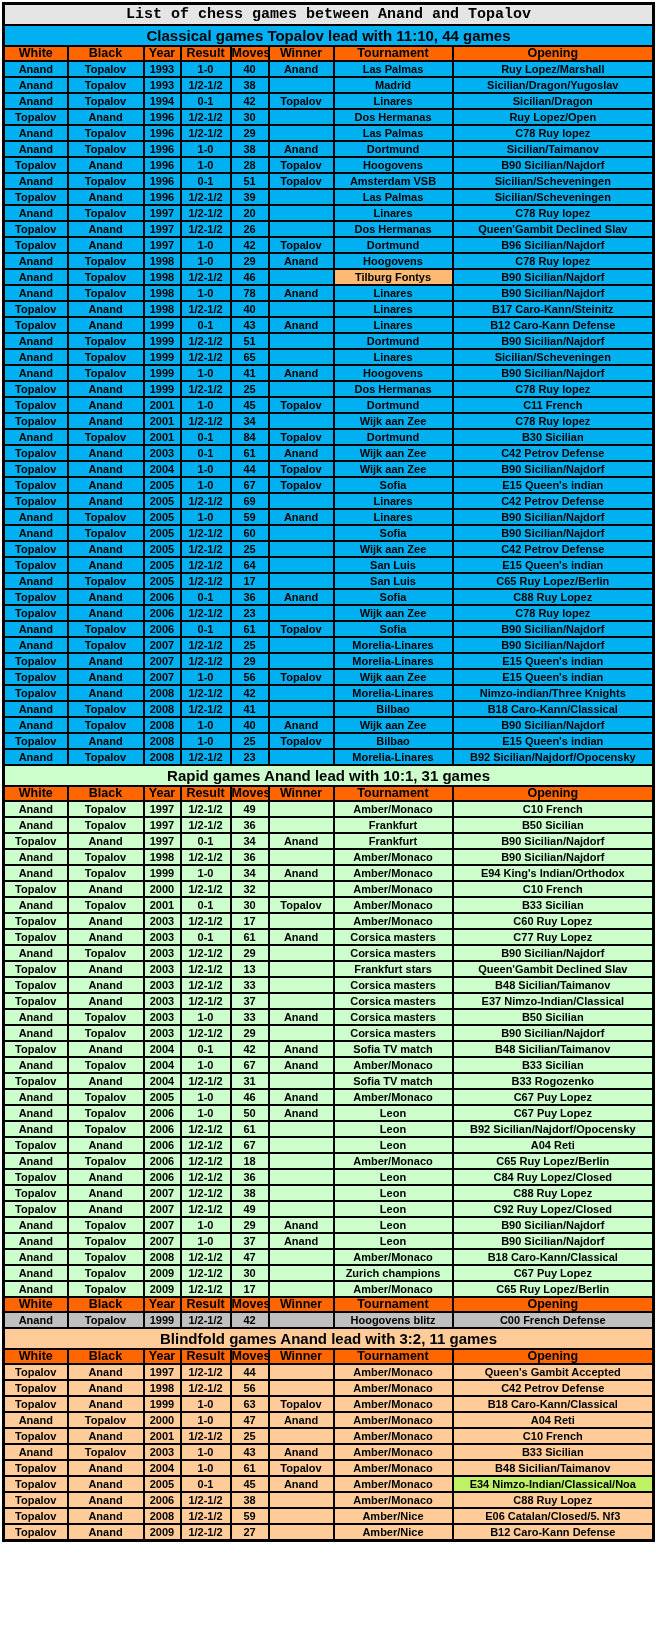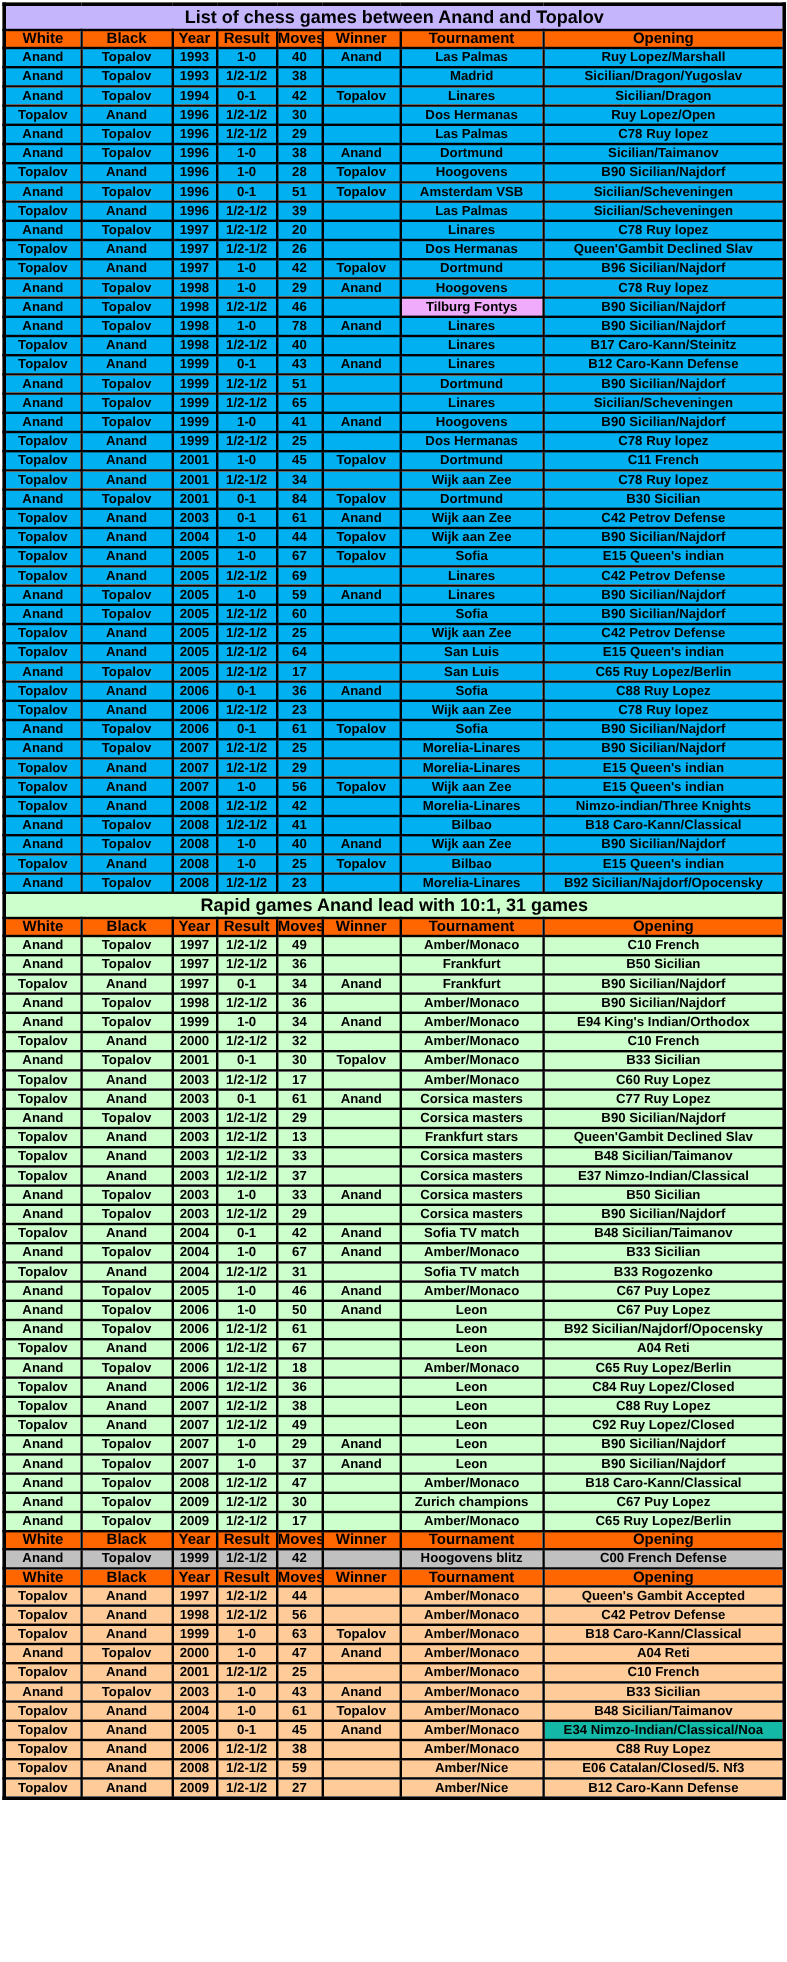--- a/index.html
+++ b/index.html
@@ -54,22 +54,25 @@
       <col style="width:76px">
       <col style="width:37px">
       <col style="width:50px">
       <col style="width:38px">
       <col style="width:65px">
       <col style="width:119px">
       <col style="width:201px">
     </colgroup>
     <tbody id="games-body">
       <tr class="title-row">
-        <td colspan="8" id="title-cell" style="background: #c4b5fd;">List of  chess games between Anand and Topalov</td>
+        <td colspan="8" id="title-cell" style="background: #e5e5e5; font-family: Liberation Mono, monospace;">List of  chess games between Anand and Topalov</td>
       </tr>
+    <tr class="section-title">
+          <td colspan="8" style="background: rgb(0, 176, 240);">Classical games Topalov lead with 11:10, 44 games</td>
+        </tr>
         <tr class="header-row">
           <td style="background: rgb(255, 102, 0);">White</td>
           <td style="background: rgb(255, 102, 0);">Black</td>
           <td style="background: rgb(255, 102, 0);">Year</td>
           <td style="background: rgb(255, 102, 0);">Result</td>
           <td style="background: rgb(255, 102, 0);">Moves</td>
           <td style="background: rgb(255, 102, 0);">Winner</td>
           <td style="background: rgb(255, 102, 0);">Tournament</td>
           <td style="background: rgb(255, 102, 0);">Opening</td>
         </tr>
@@ -203,21 +206,21 @@
           <td style="background: rgb(0, 176, 240);">Hoogovens</td>
           <td style="background: rgb(0, 176, 240);">C78 Ruy lopez</td>
         </tr>
         <tr>
           <td style="background: rgb(0, 176, 240);">Anand</td>
           <td style="background: rgb(0, 176, 240);">Topalov</td>
           <td style="background: rgb(0, 176, 240);">1998</td>
           <td style="background: rgb(0, 176, 240);">1/2-1/2</td>
           <td style="background: rgb(0, 176, 240);">46</td>
           <td style="background: rgb(0, 176, 240);"></td>
-          <td style="background: #f0abfc;">Tilburg Fontys</td>
+          <td style="background: #fdba74;">Tilburg Fontys</td>
           <td style="background: rgb(0, 176, 240);">B90 Sicilian/Najdorf</td>
         </tr>
         <tr>
           <td style="background: rgb(0, 176, 240);">Anand</td>
           <td style="background: rgb(0, 176, 240);">Topalov</td>
           <td style="background: rgb(0, 176, 240);">1998</td>
           <td style="background: rgb(0, 176, 240);">1-0</td>
           <td style="background: rgb(0, 176, 240);">78</td>
           <td style="background: rgb(0, 176, 240);">Anand</td>
           <td style="background: rgb(0, 176, 240);">Linares</td>
@@ -849,20 +852,23 @@
         <tr>
           <td style="background: rgb(192, 192, 192);">Anand</td>
           <td style="background: rgb(192, 192, 192);">Topalov</td>
           <td style="background: rgb(192, 192, 192);">1999</td>
           <td style="background: rgb(192, 192, 192);">1/2-1/2</td>
           <td style="background: rgb(192, 192, 192);">42</td>
           <td style="background: rgb(192, 192, 192);"></td>
           <td style="background: rgb(192, 192, 192);">Hoogovens blitz</td>
           <td style="background: rgb(192, 192, 192);">C00 French Defense</td>
         </tr>
+        <tr class="section-title">
+          <td colspan="8" style="background: rgb(255, 204, 153);">Blindfold games Anand lead with 3:2, 11 games</td>
+        </tr>
         <tr class="header-row">
           <td style="background: rgb(255, 102, 0);">White</td>
           <td style="background: rgb(255, 102, 0);">Black</td>
           <td style="background: rgb(255, 102, 0);">Year</td>
           <td style="background: rgb(255, 102, 0);">Result</td>
           <td style="background: rgb(255, 102, 0);">Moves</td>
           <td style="background: rgb(255, 102, 0);">Winner</td>
           <td style="background: rgb(255, 102, 0);">Tournament</td>
           <td style="background: rgb(255, 102, 0);">Opening</td>
         </tr>
@@ -937,21 +943,21 @@
           <td style="background: rgb(255, 204, 153);">B48 Sicilian/Taimanov</td>
         </tr>
         <tr>
           <td style="background: rgb(255, 204, 153);">Topalov</td>
           <td style="background: rgb(255, 204, 153);">Anand</td>
           <td style="background: rgb(255, 204, 153);">2005</td>
           <td style="background: rgb(255, 204, 153);">0-1</td>
           <td style="background: rgb(255, 204, 153);">45</td>
           <td style="background: rgb(255, 204, 153);">Anand</td>
           <td style="background: rgb(255, 204, 153);">Amber/Monaco</td>
-          <td style="background: #14b8a6;">E34 Nimzo-Indian/Classical/Noa</td>
+          <td style="background: #bef264;">E34 Nimzo-Indian/Classical/Noa</td>
         </tr>
         <tr>
           <td style="background: rgb(255, 204, 153);">Topalov</td>
           <td style="background: rgb(255, 204, 153);">Anand</td>
           <td style="background: rgb(255, 204, 153);">2006</td>
           <td style="background: rgb(255, 204, 153);">1/2-1/2</td>
           <td style="background: rgb(255, 204, 153);">38</td>
           <td style="background: rgb(255, 204, 153);"></td>
           <td style="background: rgb(255, 204, 153);">Amber/Monaco</td>
           <td style="background: rgb(255, 204, 153);">C88 Ruy Lopez</td>

